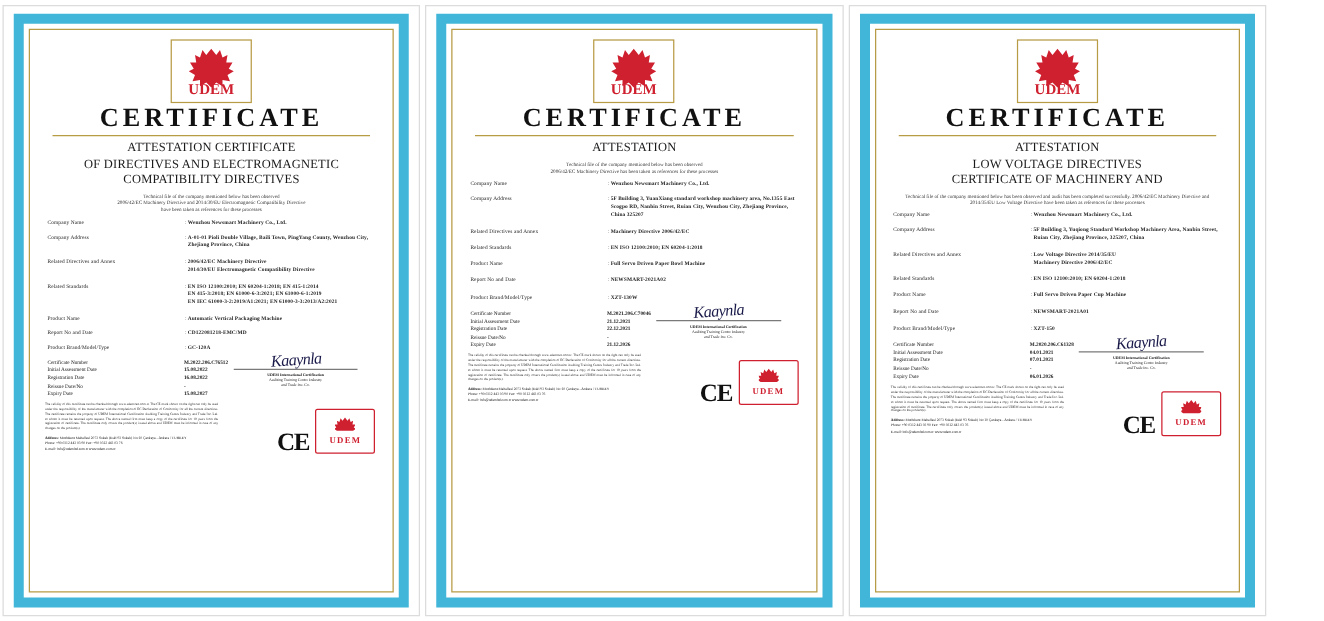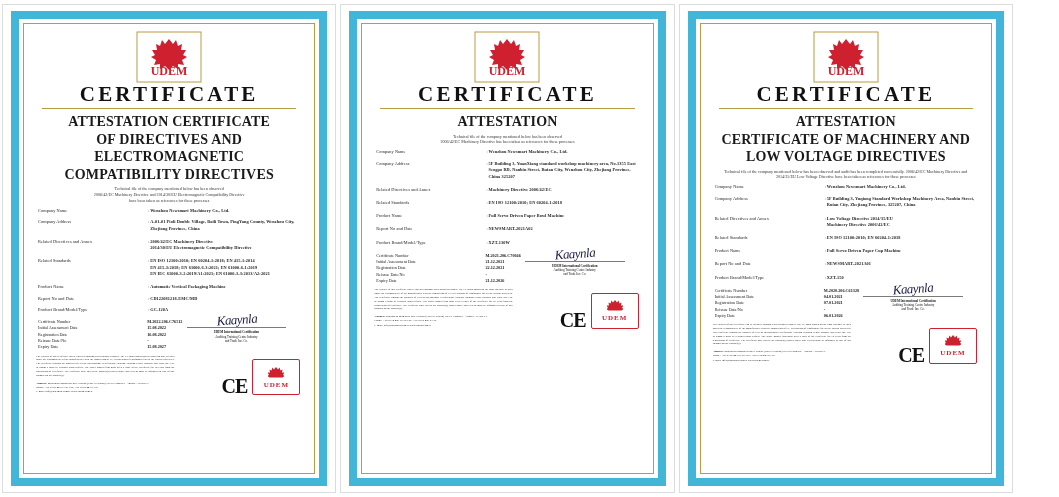--- a/index.html
+++ b/index.html
@@ -79,22 +79,22 @@
   }
   .rule {
     height: 1px;
     background: #9a9a9a;
     margin: 3px 10px 4px 10px;
   }
   .rule.gold { background: #b89b45; }
 
   .attest {
     text-align: center;
-    font-weight: bold;
-    font-size: 14px;
+    font-weight: normal;
+    font-size: 10px;
     color: #1a1a1a;
     line-height: 1.25;
     letter-spacing: .2px;
   }
 
   .obs {
     text-align: center;
     font-size: 4.1px;
     color: #333;
     line-height: 1.45;
@@ -476,22 +476,22 @@
             <path d="M33 8 l4 5 3-4 2 6 4-2-1 6 5 0-3 5 4 2-5 3 2 5-6-1 0 5-5-3-4 4-4-4-5 3 0-5-6 1 2-5-5-3 4-2-3-5 5 0-1-6 4 2 2-6 3 4z"></path>
           </g>
           <text x="33" y="44" font-family="Liberation Serif, serif" font-size="12" font-weight="bold" fill="#cf2030" text-anchor="middle">UDEM</text>
         </svg>
       </div>
 
       <div class="cert-title" style="font-size:21px;">CERTIFICATE</div>
       <div class="rule gold"></div>
 
       <div class="attest">ATTESTATION</div>
+      <div class="attest l2">LOW VOLTAGE DIRECTIVES</div>
       <div class="attest l2">CERTIFICATE OF MACHINERY AND</div>
-      <div class="attest l2">LOW VOLTAGE DIRECTIVES</div>
 
       <div class="obs">
         <div>Technical file of the company mentioned below has been observed and audit has been completed successfully. 2006/42/EC Machinery Directive and</div>
         <div>2014/35/EU Low Voltage Directive have been taken as references for these processes</div>
       </div>
 
       <div class="fields">
         <div class="frow">
             <div class="flabel">Company Name</div>
             <div class="fsep">:</div>

